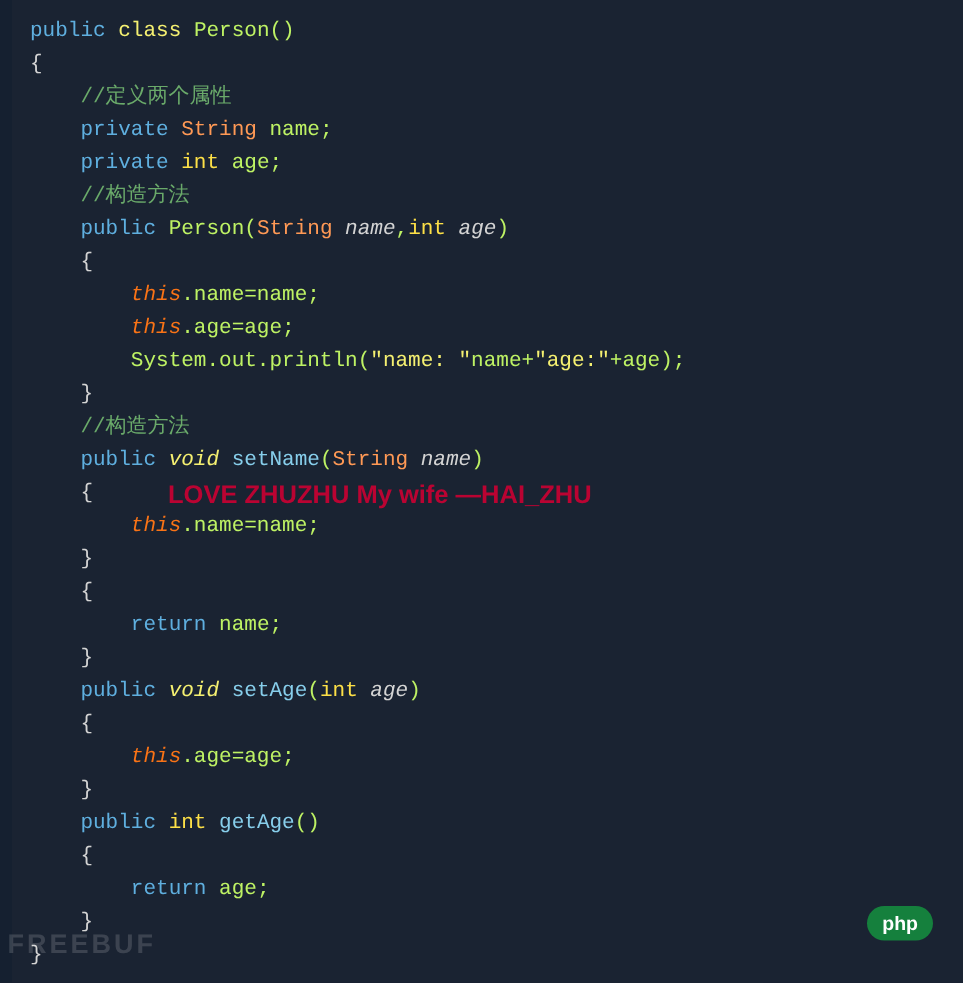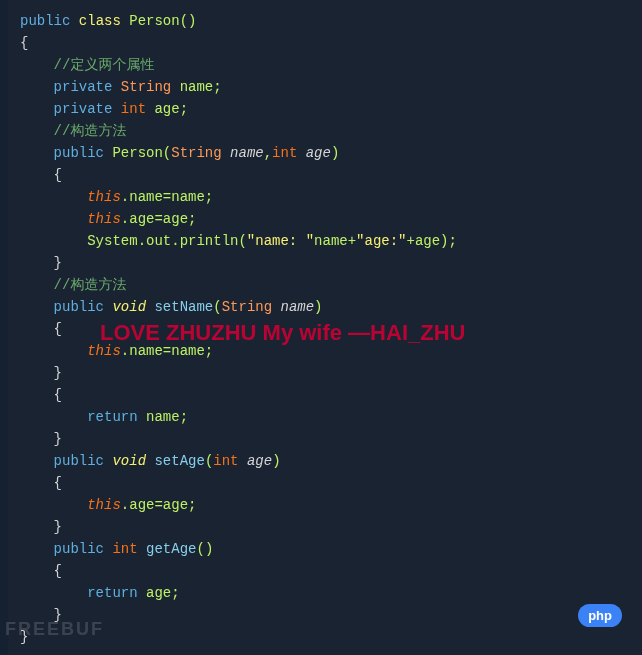--- a/index.html
+++ b/index.html
@@ -29,47 +29,47 @@
     .line {
       line-height: 22px;
       white-space: pre;
       display: block;
     }
 
     .kw-public { color: #5fafdf; }
     .kw-class { color: #f5f071; }
     .kw-private { color: #5fafdf; }
     .kw-void { color: #f5f071; font-style: italic; }
-    .kw-int { color: #f97316; }
+    .kw-int { color: #fde047; }
     .kw-return { color: #5fafdf; }
     .kw-this { color: #f97316; font-style: italic; }
     .kw-string-type { color: #ff9955; }
     .param-name { color: #d4d4d4; font-style: italic; }
     .normal { color: #bef264; }
     .comment { color: #6aaa6a; }
     .string-literal { color: #f5f071; }
     .method-name { color: #87ceeb; }
     .brace { color: #d4d4d4; }
     .watermark {
       position: absolute;
       top: 320px;
-      left: 100px;
+      left: 112px;
       color: #cc0033;
-      font-size: 22px;
+      font-size: 17px;
       font-weight: bold;
       font-family: Arial, sans-serif;
       opacity: 0.9;
       pointer-events: none;
       z-index: 10;
     }
     .php-badge {
       position: absolute;
       bottom: 28px;
       right: 20px;
-      background-color: #3b82f6;
+      background-color: #15803d;
       color: white;
       font-size: 13px;
       font-weight: bold;
       font-family: Arial, sans-serif;
       padding: 4px 10px;
       border-radius: 12px;
       z-index: 10;
     }
     .freebuf-watermark {
       position: absolute;

